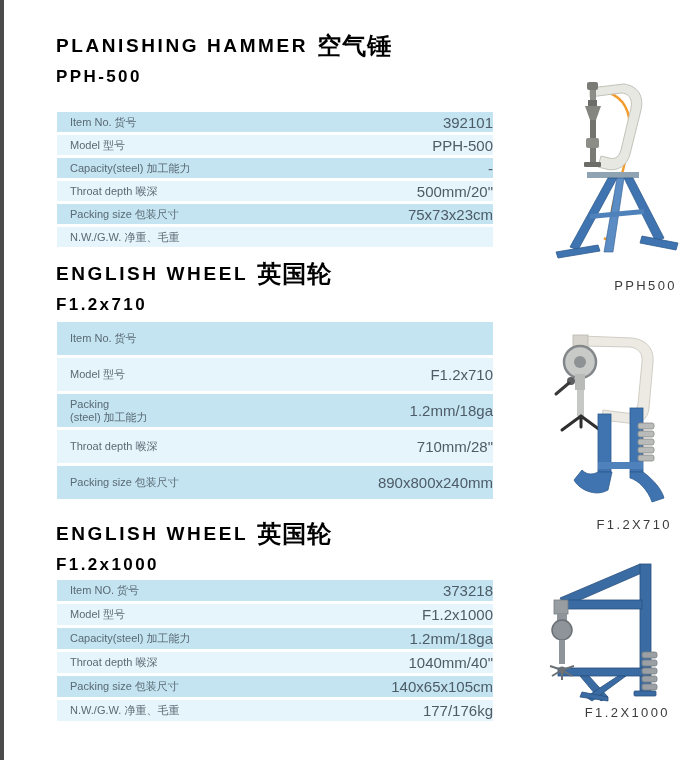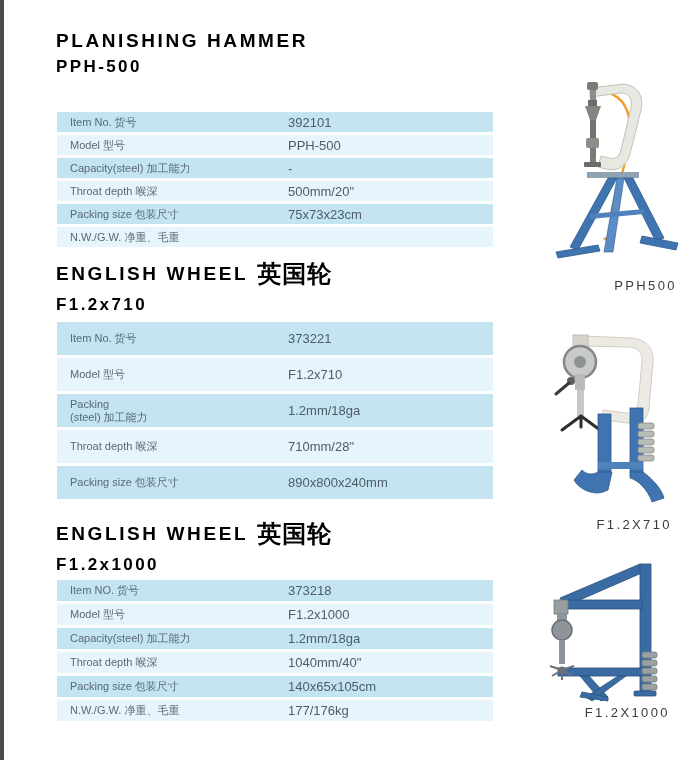--- a/index.html
+++ b/index.html
@@ -16,33 +16,34 @@
   .heading-line2{font-size:17px;font-weight:700;letter-spacing:2.4px;margin-top:5px;}
 
   .spec-table{position:absolute;left:57px;width:436px;display:flex;flex-direction:column;gap:3px;}
   .spec-row{display:flex;align-items:center;}
   .t-compact .spec-row{height:20px;}
   .t-tall .spec-row{height:33px;}
   .t-compact3 .spec-row{height:21px;}
   .spec-row.dark{background:#c4e4f2;}
   .spec-row.light{background:#e6f4fb;}
   .row-label{flex:1;padding-left:13px;font-size:11px;color:#5a6a74;white-space:pre-line;line-height:13px;}
-  .row-value{width:205px;text-align:left;font-size:13px;color:#4d5c66;}
+  .row-value{width:205px;text-align:right;font-size:15px;color:#4d5c66;}
 
   .product-image{position:absolute;}
   .image-caption{position:absolute;text-align:right;font-size:13px;letter-spacing:2.4px;color:#3b3b3b;font-weight:400;}
 </style>
 </head>
 <body>
 
 <div class="left-strip"></div>
 
 <div class="section-heading" style="top:30px;">
   <div class="heading-line1">
     <span class="h-en">PLANISHING HAMMER</span>
+    <span class="h-zh">空气锤</span>
   </div>
   <div class="heading-line2">PPH-500</div>
 </div>
 
 <div class="spec-table t-compact" style="top:112px;">
   <div class="spec-row dark">
     <div class="row-label">Item No. 货号</div>
     <div class="row-value">392101</div>
   </div>
   <div class="spec-row light">
@@ -91,21 +92,20 @@
   <div class="heading-line1">
     <span class="h-en">ENGLISH WHEEL</span>
     <span class="h-zh">英国轮</span>
   </div>
   <div class="heading-line2">F1.2x710</div>
 </div>
 
 <div class="spec-table t-tall" style="top:322px;">
   <div class="spec-row dark">
     <div class="row-label">Item No. 货号</div>
-    <div class="row-value">373221</div>
   </div>
   <div class="spec-row light">
     <div class="row-label">Model 型号</div>
     <div class="row-value">F1.2x710</div>
   </div>
   <div class="spec-row dark">
     <div class="row-label">Packing
 (steel) 加工能力</div>
     <div class="row-value">1.2mm/18ga</div>
   </div>

